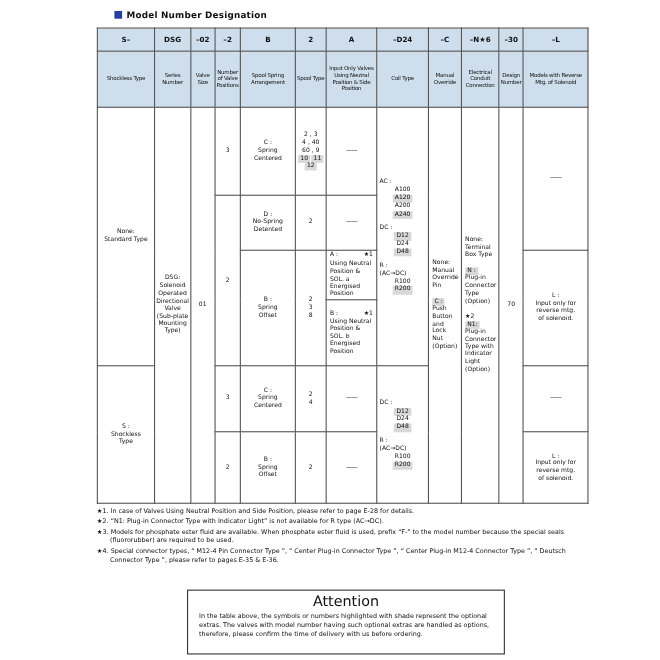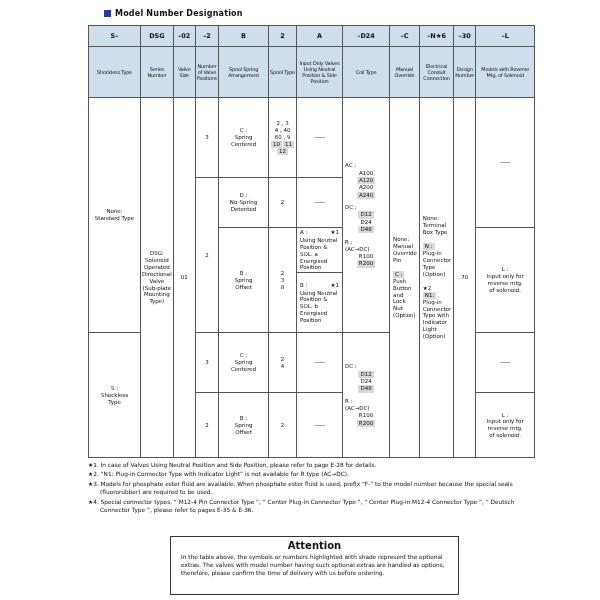--- a/index.html
+++ b/index.html
@@ -31,21 +31,21 @@
   .coil-item { text-align: center; line-height: 1.35; }
   .coil-group { margin: 5px 0; }
   .gap-top { margin-top: 7px; }
   .io-head { display: flex; justify-content: space-between; padding: 0 2px; margin-bottom: 1px; }
   .io-text { text-align: left; padding: 0 2px; }
 
   .footnotes { position: absolute; left: 88px; top: 461px; width: 434px; font-size: 5.8px; line-height: 1.45; }
   .footnote { padding-left: 12px; text-indent: -12px; margin-bottom: 1px; text-align: left; }
 
   .attention { position: absolute; left: 170px; top: 536px; width: 287px; height: 57px; border: 1px solid #333; background: #fff; }
-  .attention-title { text-align: center; font-weight: bold; font-size: 10px; margin-top: 3px; }
+  .attention-title { text-align: center; font-weight: normal; font-size: 13px; margin-top: 3px; }
   .attention-text { font-size: 5.8px; line-height: 1.4; padding: 2px 10px 0 10px; text-align: left; }
 </style>
 </head>
 <body>
 
 <div class="title-row">
   <span class="title-square"></span>
   <span class="title-text">Model Number Designation</span>
 </div>
 

